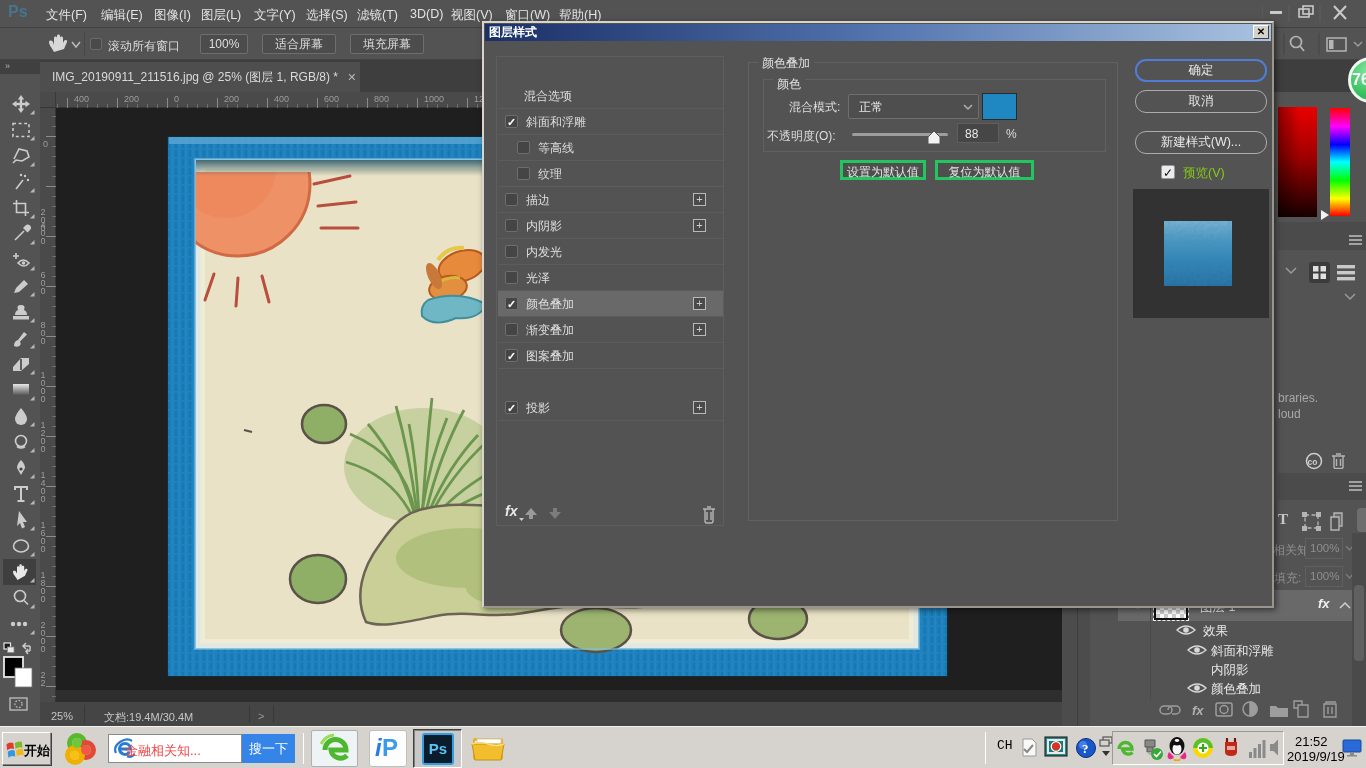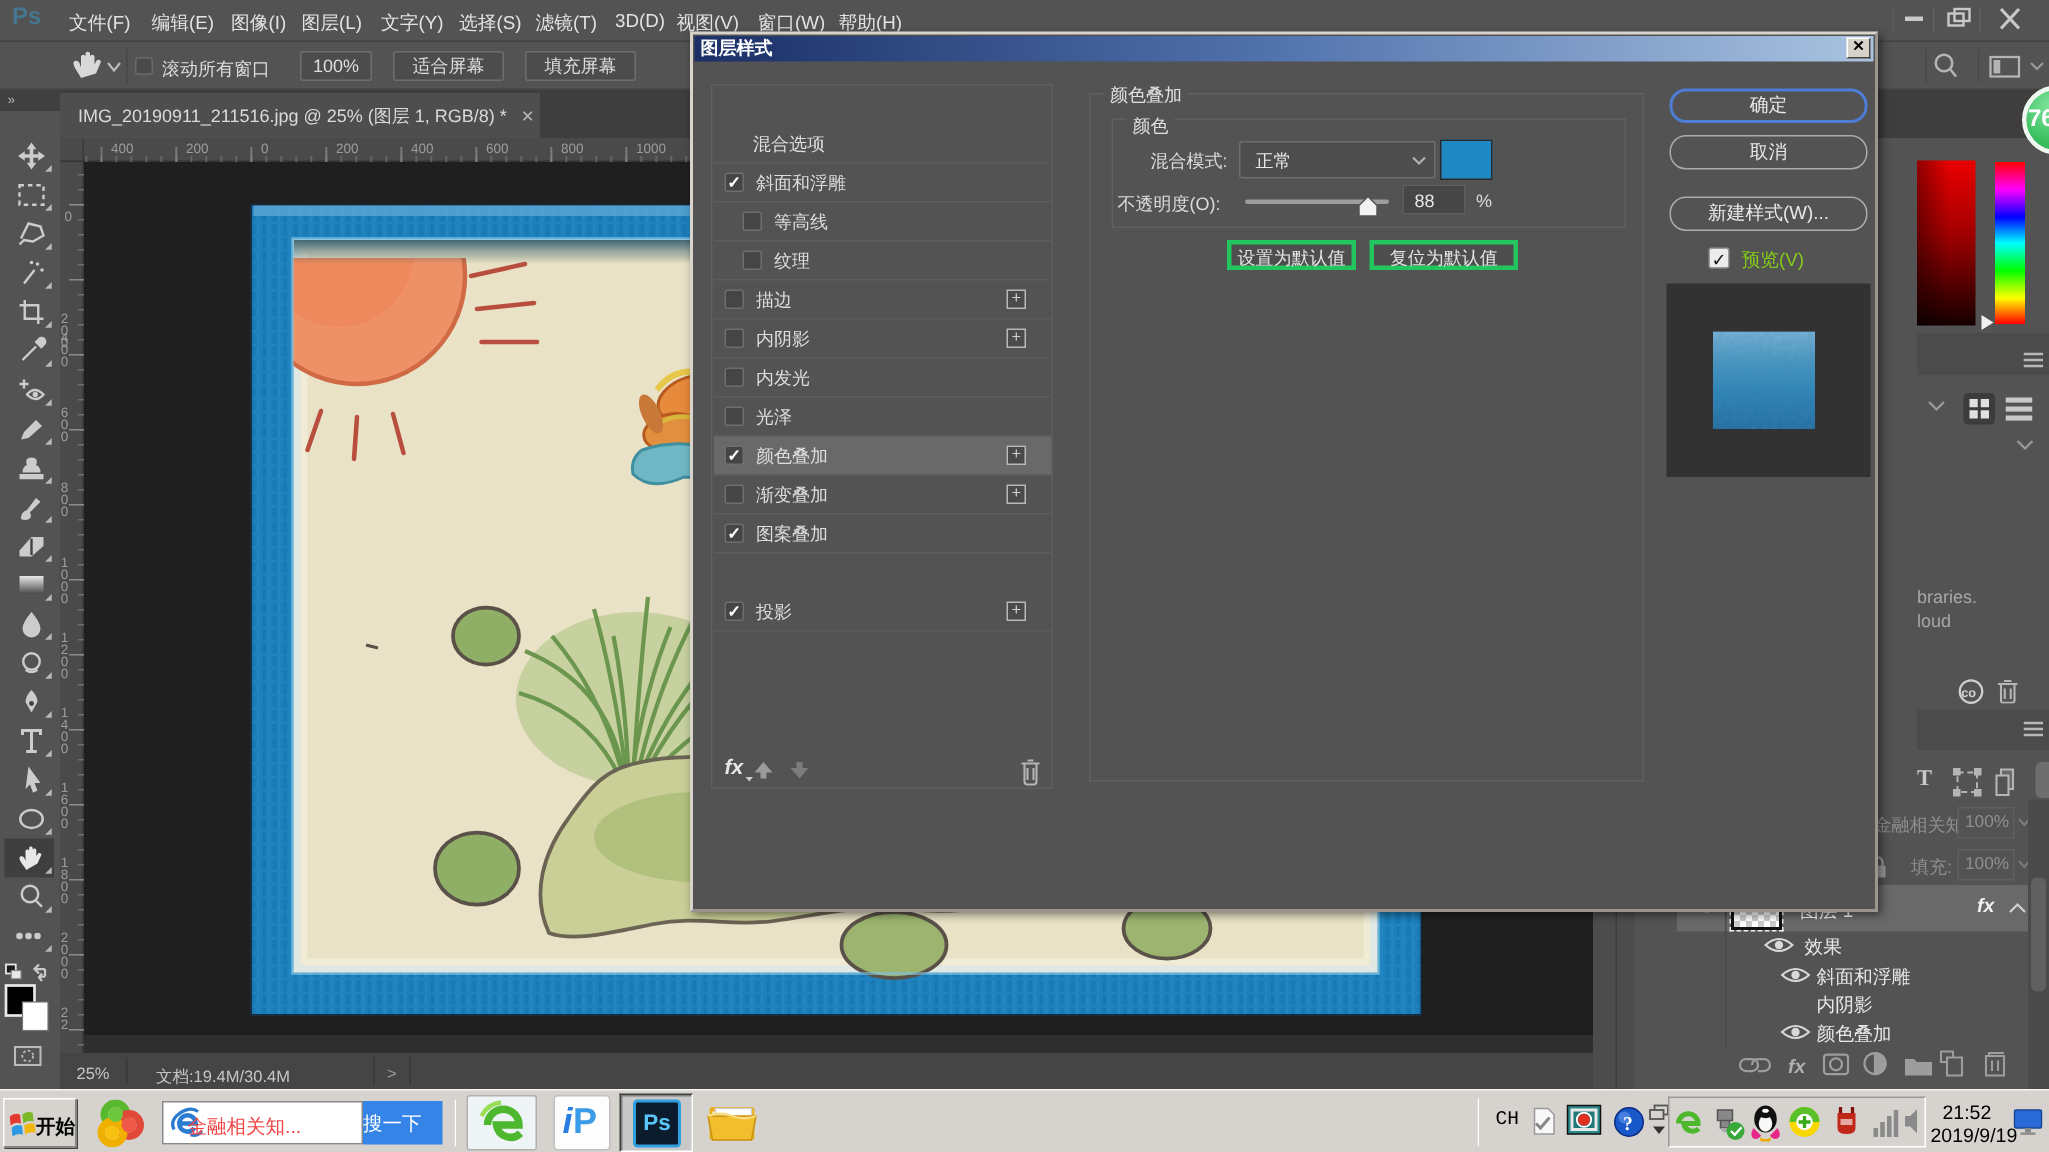--- a/index.html
+++ b/index.html
@@ -26,21 +26,21 @@
 
 #canvas{left:56px;top:108px;width:1006px;height:594px;background:#1f1f1f;overflow:hidden;}
 
 #statusbar{left:40px;top:702px;width:1022px;height:40px;background:#454545;color:#c6c6c6;font-size:11px;}
 
 #dockgap{left:1062px;top:92px;width:28px;height:634px;background:#4c4c4c;}
 #rdock{left:1090px;top:92px;width:276px;height:634px;background:#535353;}
 
 #rcol{left:1278px;top:60px;width:88px;height:473px;background:#535353;}
 
-#dialog{left:460px;top:21px;width:792px;height:587px;background:#535353;border:2px solid #d8d4cc;border-right-color:#9a968e;border-bottom-color:#9a968e;box-shadow:2px 2px 6px rgba(0,0,0,0.5);}
+#dialog{left:482px;top:21px;width:792px;height:587px;background:#535353;border:2px solid #d8d4cc;border-right-color:#9a968e;border-bottom-color:#9a968e;box-shadow:2px 2px 6px rgba(0,0,0,0.5);}
 #dtitle{position:absolute;left:1px;top:1px;width:786px;height:17px;background:linear-gradient(90deg,#1a2f66 0%,#5374ae 50%,#a9c3e0 100%);color:#fff;font-size:12px;font-weight:bold;line-height:17px;padding-left:4px;}
 #dclose{position:absolute;right:3px;top:2px;width:16px;height:14px;background:#d6d2ca;border:1px solid #fff;border-right-color:#404040;border-bottom-color:#404040;color:#000;font-size:10px;font-weight:bold;text-align:center;line-height:12px;}
 
 #dlist{position:absolute;left:12px;top:33px;width:228px;height:470px;border:1px solid #5e5e5e;}
 .drow{position:absolute;left:1px;width:225px;height:26px;border-bottom:1px solid #5c5c5c;color:#dedede;font-size:12px;line-height:26px;}
 .dcheck{position:absolute;top:6px;width:13px;height:13px;background:#454545;border:1px solid #6e6e6e;border-radius:2px;color:#fff;font-size:11px;font-weight:bold;line-height:13px;text-align:center;}
 .dplus{position:absolute;right:17px;top:6px;width:13px;height:13px;border:1px solid #b9b9b9;color:#cfcfcf;font-size:11px;line-height:11px;text-align:center;background:#4a4a4a;}
 
 .grpbox{position:absolute;border:1px solid #616161;}
 .grplabel{position:absolute;background:#535353;color:#e0e0e0;font-size:12px;padding:0 4px;}
@@ -663,21 +663,21 @@
     </svg>
 
     <div class="abs" style="left:108px;top:7px;width:134px;height:29px;background:#fff;border:1px solid #8a8a8a">
       <svg width="24" height="24" style="position:absolute;left:4px;top:2px" viewBox="0 0 24 24">
         <path d="M6.5 12 a5.5 5.5 0 1 1 11 0 l-11 0 a5.5 5.5 0 0 0 10 3" fill="none" stroke="#2b7cd0" stroke-width="3"></path>
         <path d="M3 16 Q0 10 7 5 Q14 0.5 19 4" fill="none" stroke="#2b7cd0" stroke-width="2.2"></path>
         <path d="M14 19.5 q5 1.5 7.5 -2.5" fill="none" stroke="#2b7cd0" stroke-width="2.2"></path>
       </svg>
       <span style="position:absolute;left:16px;top:7px;font-size:13px;color:#ef4444">金融相关知...</span>
     </div>
-    <div class="abs" style="left:242px;top:7px;width:53px;height:29px;background:#3584e8;color:#fff;font-size:13px;text-align:left;line-height:29px">搜一下</div>
+    <div class="abs" style="left:242px;top:7px;width:53px;height:29px;background:#3584e8;color:#fff;font-size:13px;text-align:center;line-height:29px">搜一下</div>
     <div class="abs" style="left:303px;top:6px;width:1px;height:31px;background:#9a9a9a;border-right:1px solid #fff"></div>
 
     <div class="abs" style="left:311px;top:3px;width:47px;height:37px;background:#eef3f5;border:1px solid #b0b0b0;border-radius:2px">
       <svg width="36" height="36" style="position:absolute;left:5px;top:0px" viewBox="0 0 36 36">
         <path d="M8 19 a10.5 10.5 0 1 1 21 0 h-15 a9.5 9.5 0 0 0 16 5.5" fill="none" stroke="#4db82e" stroke-width="5"></path>
         <path d="M4 13 Q8 5 17 4" fill="none" stroke="#9ade58" stroke-width="3"></path>
       </svg>
     </div>
 
     <div class="abs" style="left:369px;top:3px;width:38px;height:37px;background:#fdfdfd;border:1px solid #c0c0c0;border-radius:3px">

